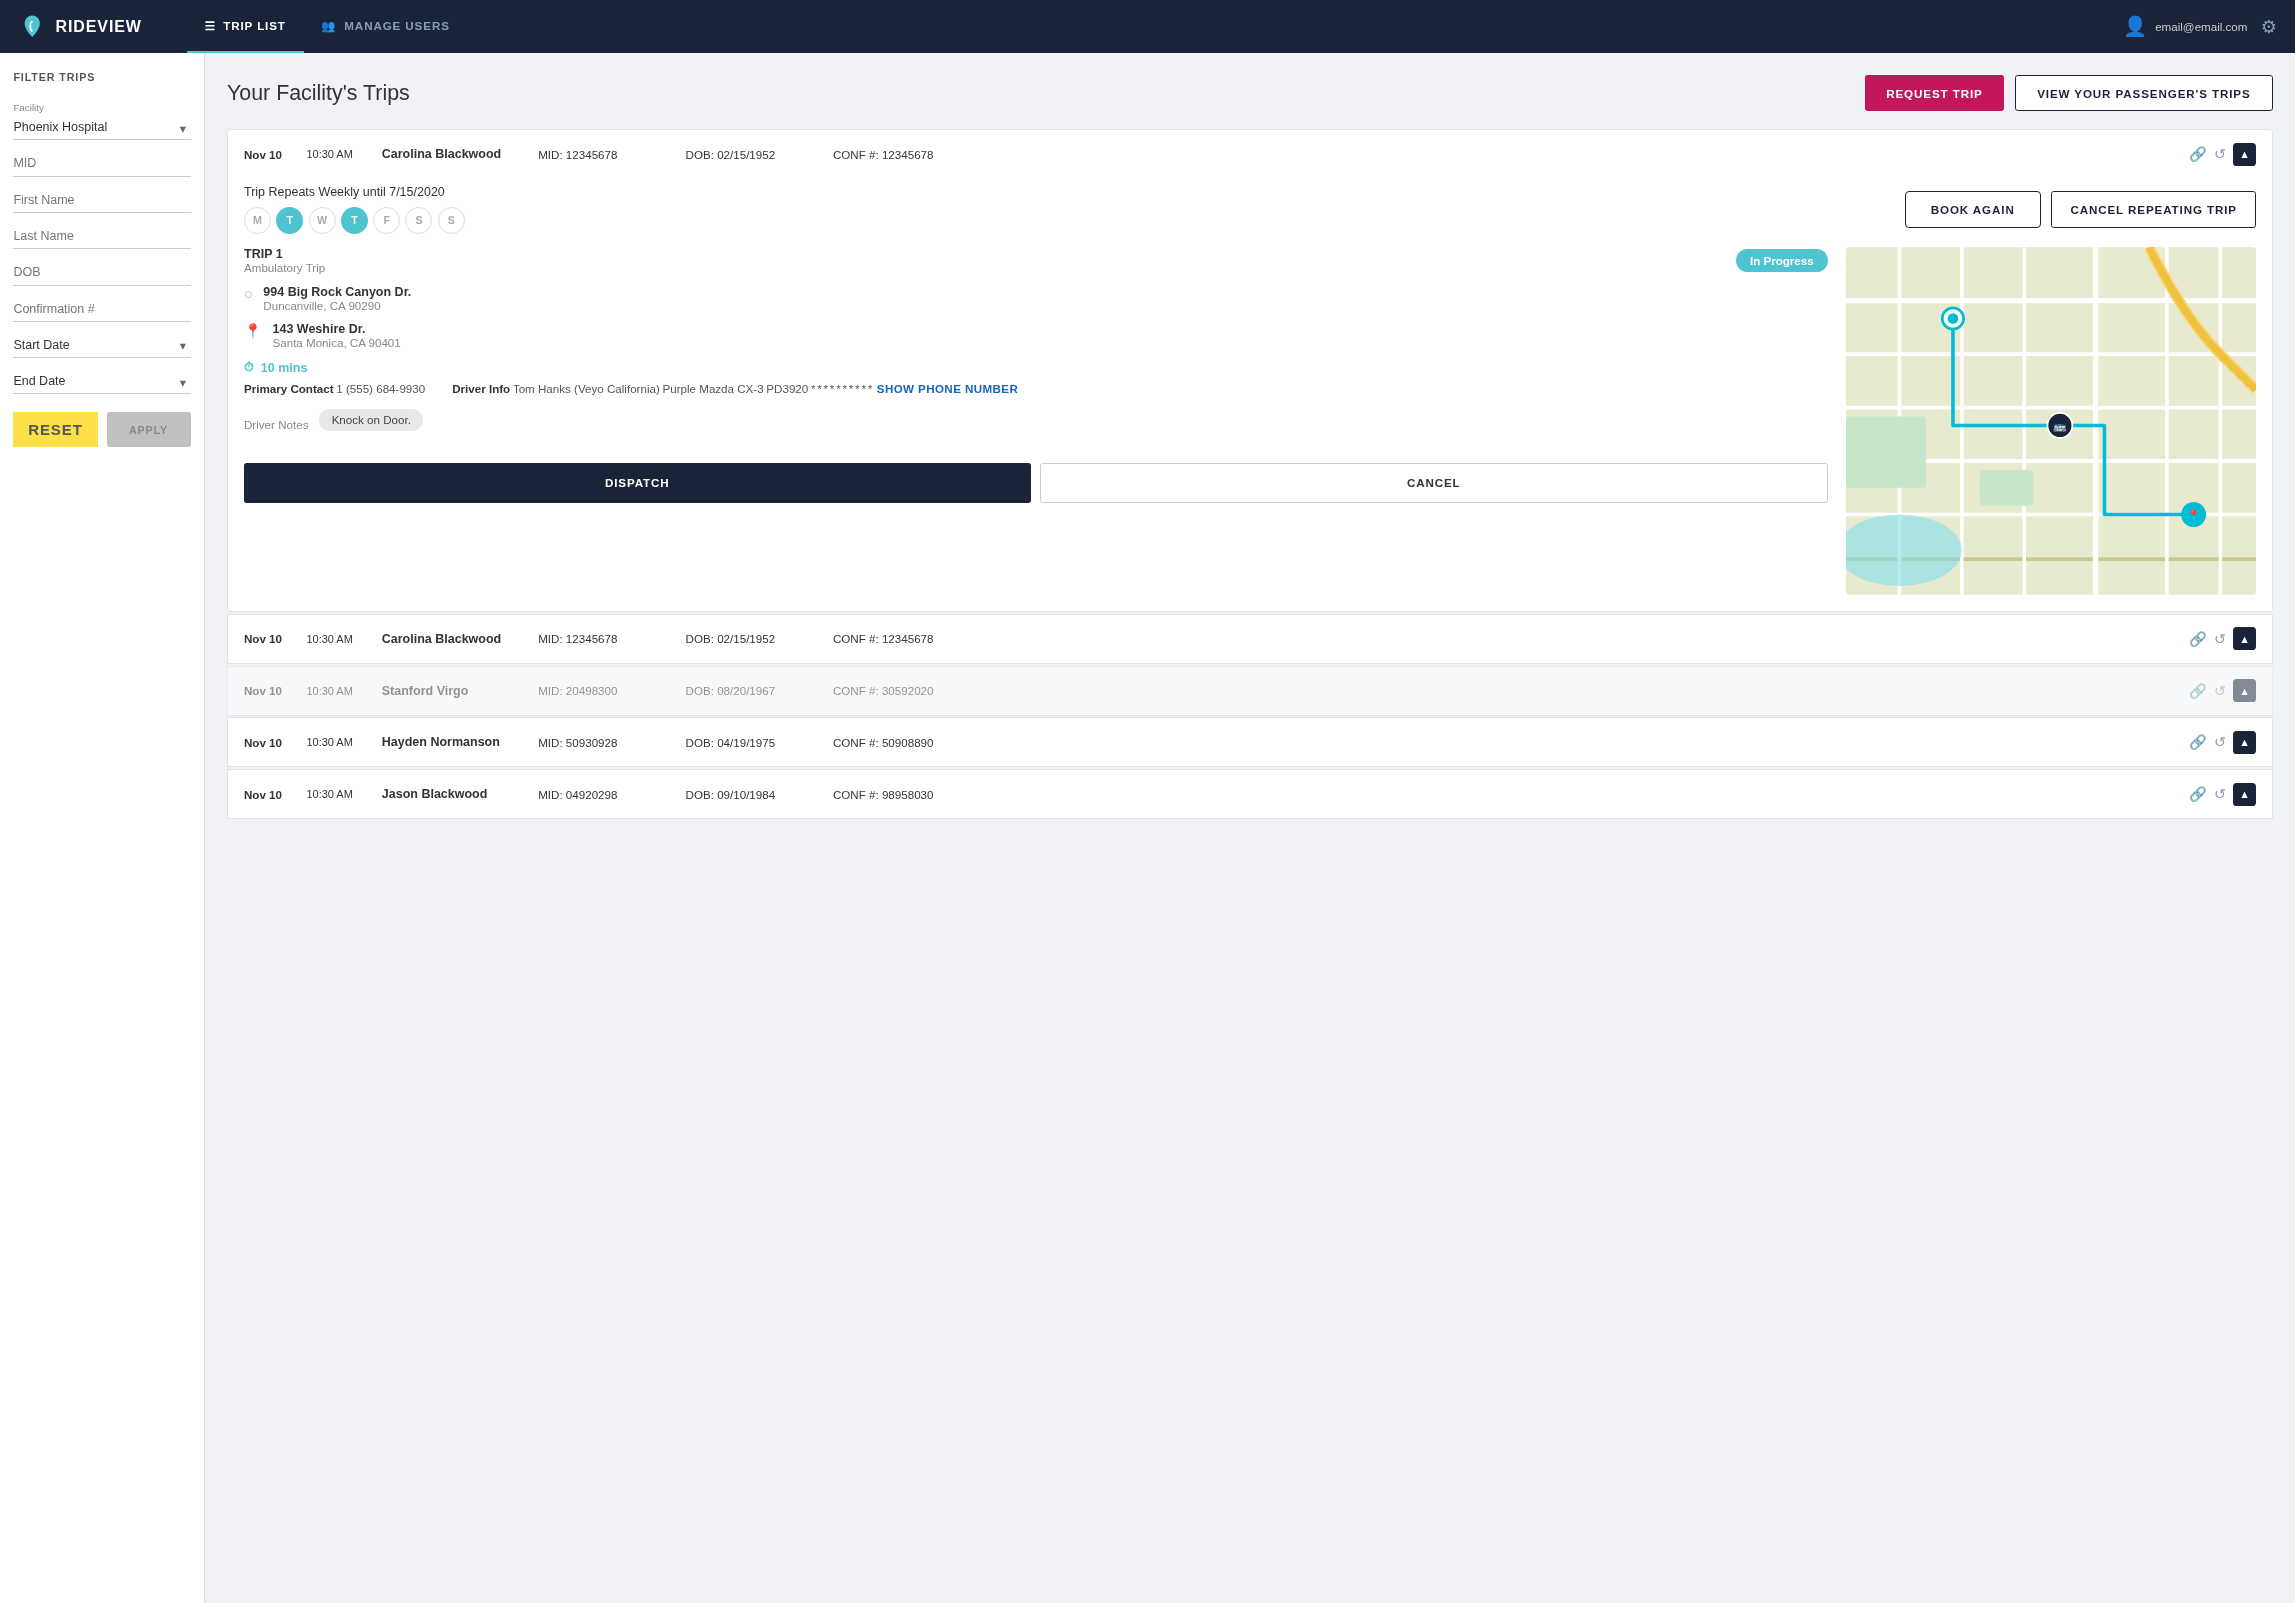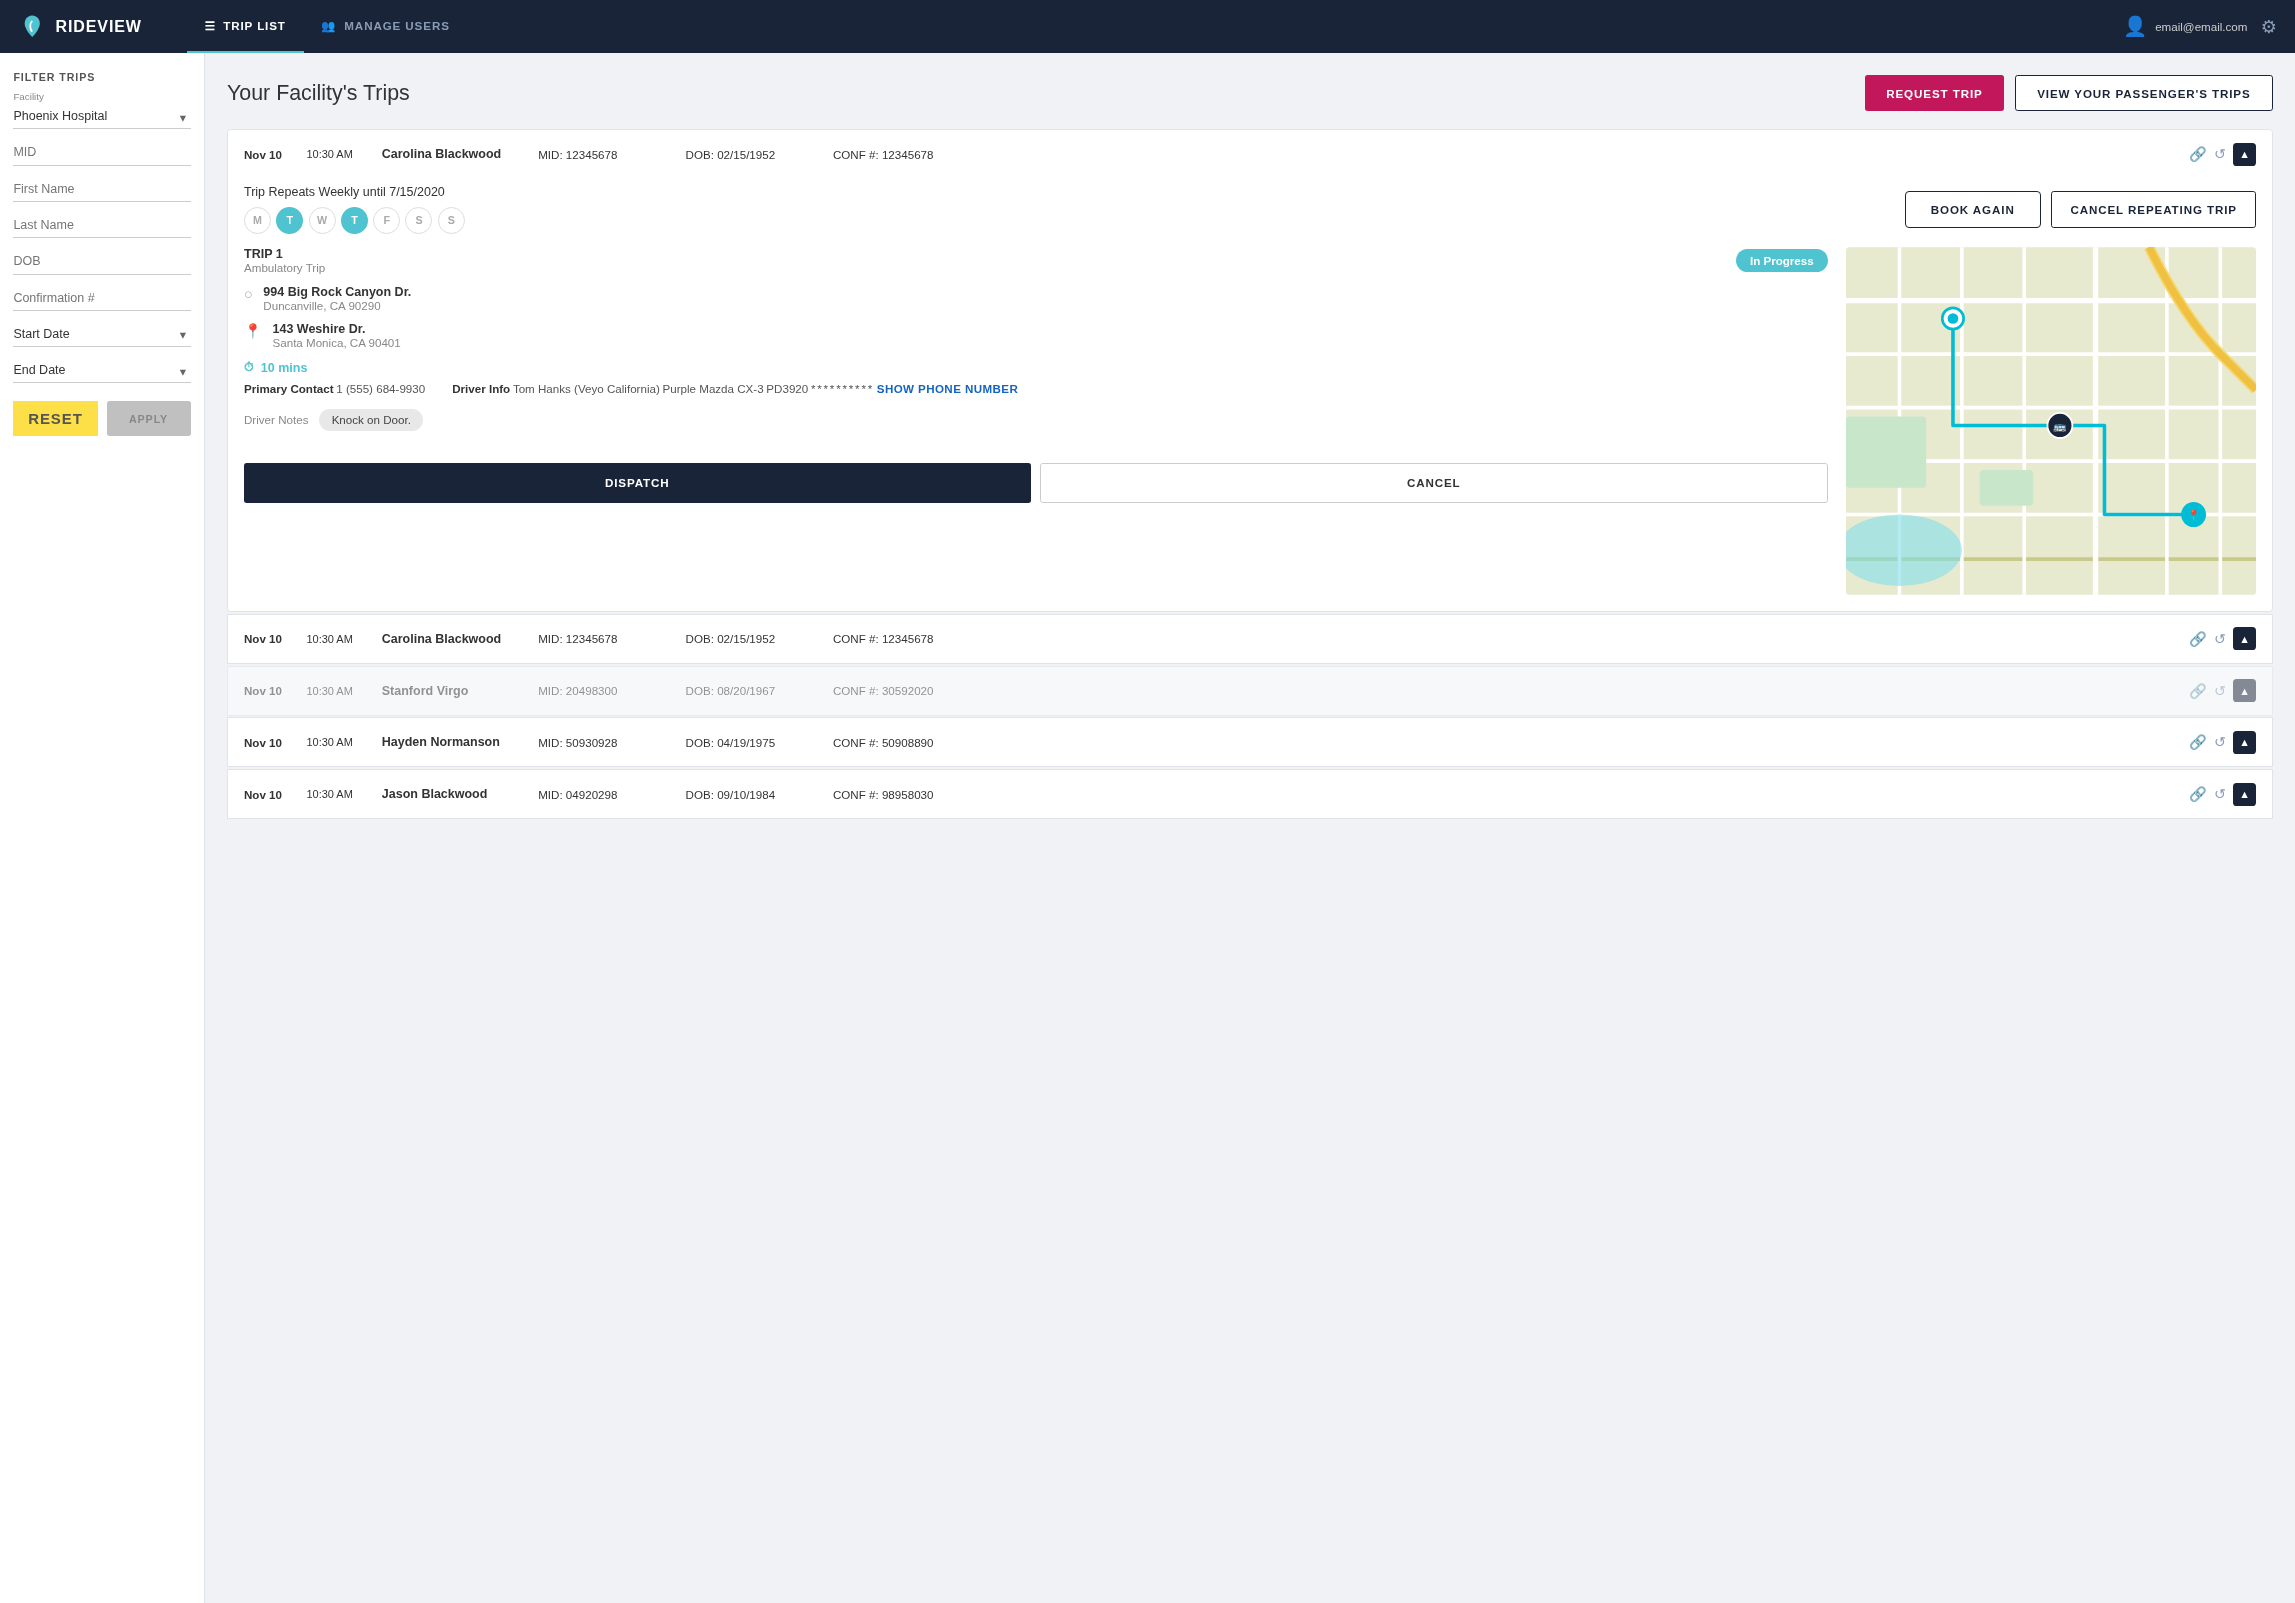--- a/index.html
+++ b/index.html
@@ -82,21 +82,21 @@
       padding: 18px 13.4px;
       border-right: 0.9px solid #e0e4ea;
       overflow-y: auto;
       flex-shrink: 0;
     }
     .sidebar-title {
       font-size: 10.7px;
       font-weight: 700;
       color: #555;
       letter-spacing: 0.9px;
-      margin-bottom: 8px;
+      margin-bottom: 19px;
     }
     .filter-group {
       margin-bottom: 10.7px;
     }
     .filter-label {
       font-size: 9.8px;
       color: #888;
       margin-bottom: 1.8px;
     }
     .filter-select, .filter-input {
@@ -440,21 +440,21 @@
       font-weight: 600;
       letter-spacing: 0.4px;
     }
     .driver-phone-masked {
       font-size: 11.6px;
       color: #555;
       letter-spacing: 1.8px;
     }
     .driver-notes-row {
       display: flex;
-      align-items: center;
+      align-items: flex-end;
       gap: 10.7px;
       margin-top: 13.4px;
     }
     .driver-notes-label {
       font-size: 11.6px;
       color: #888;
     }
     .driver-notes-badge {
       background: #e8e8e8;
       border-radius: 18px;

